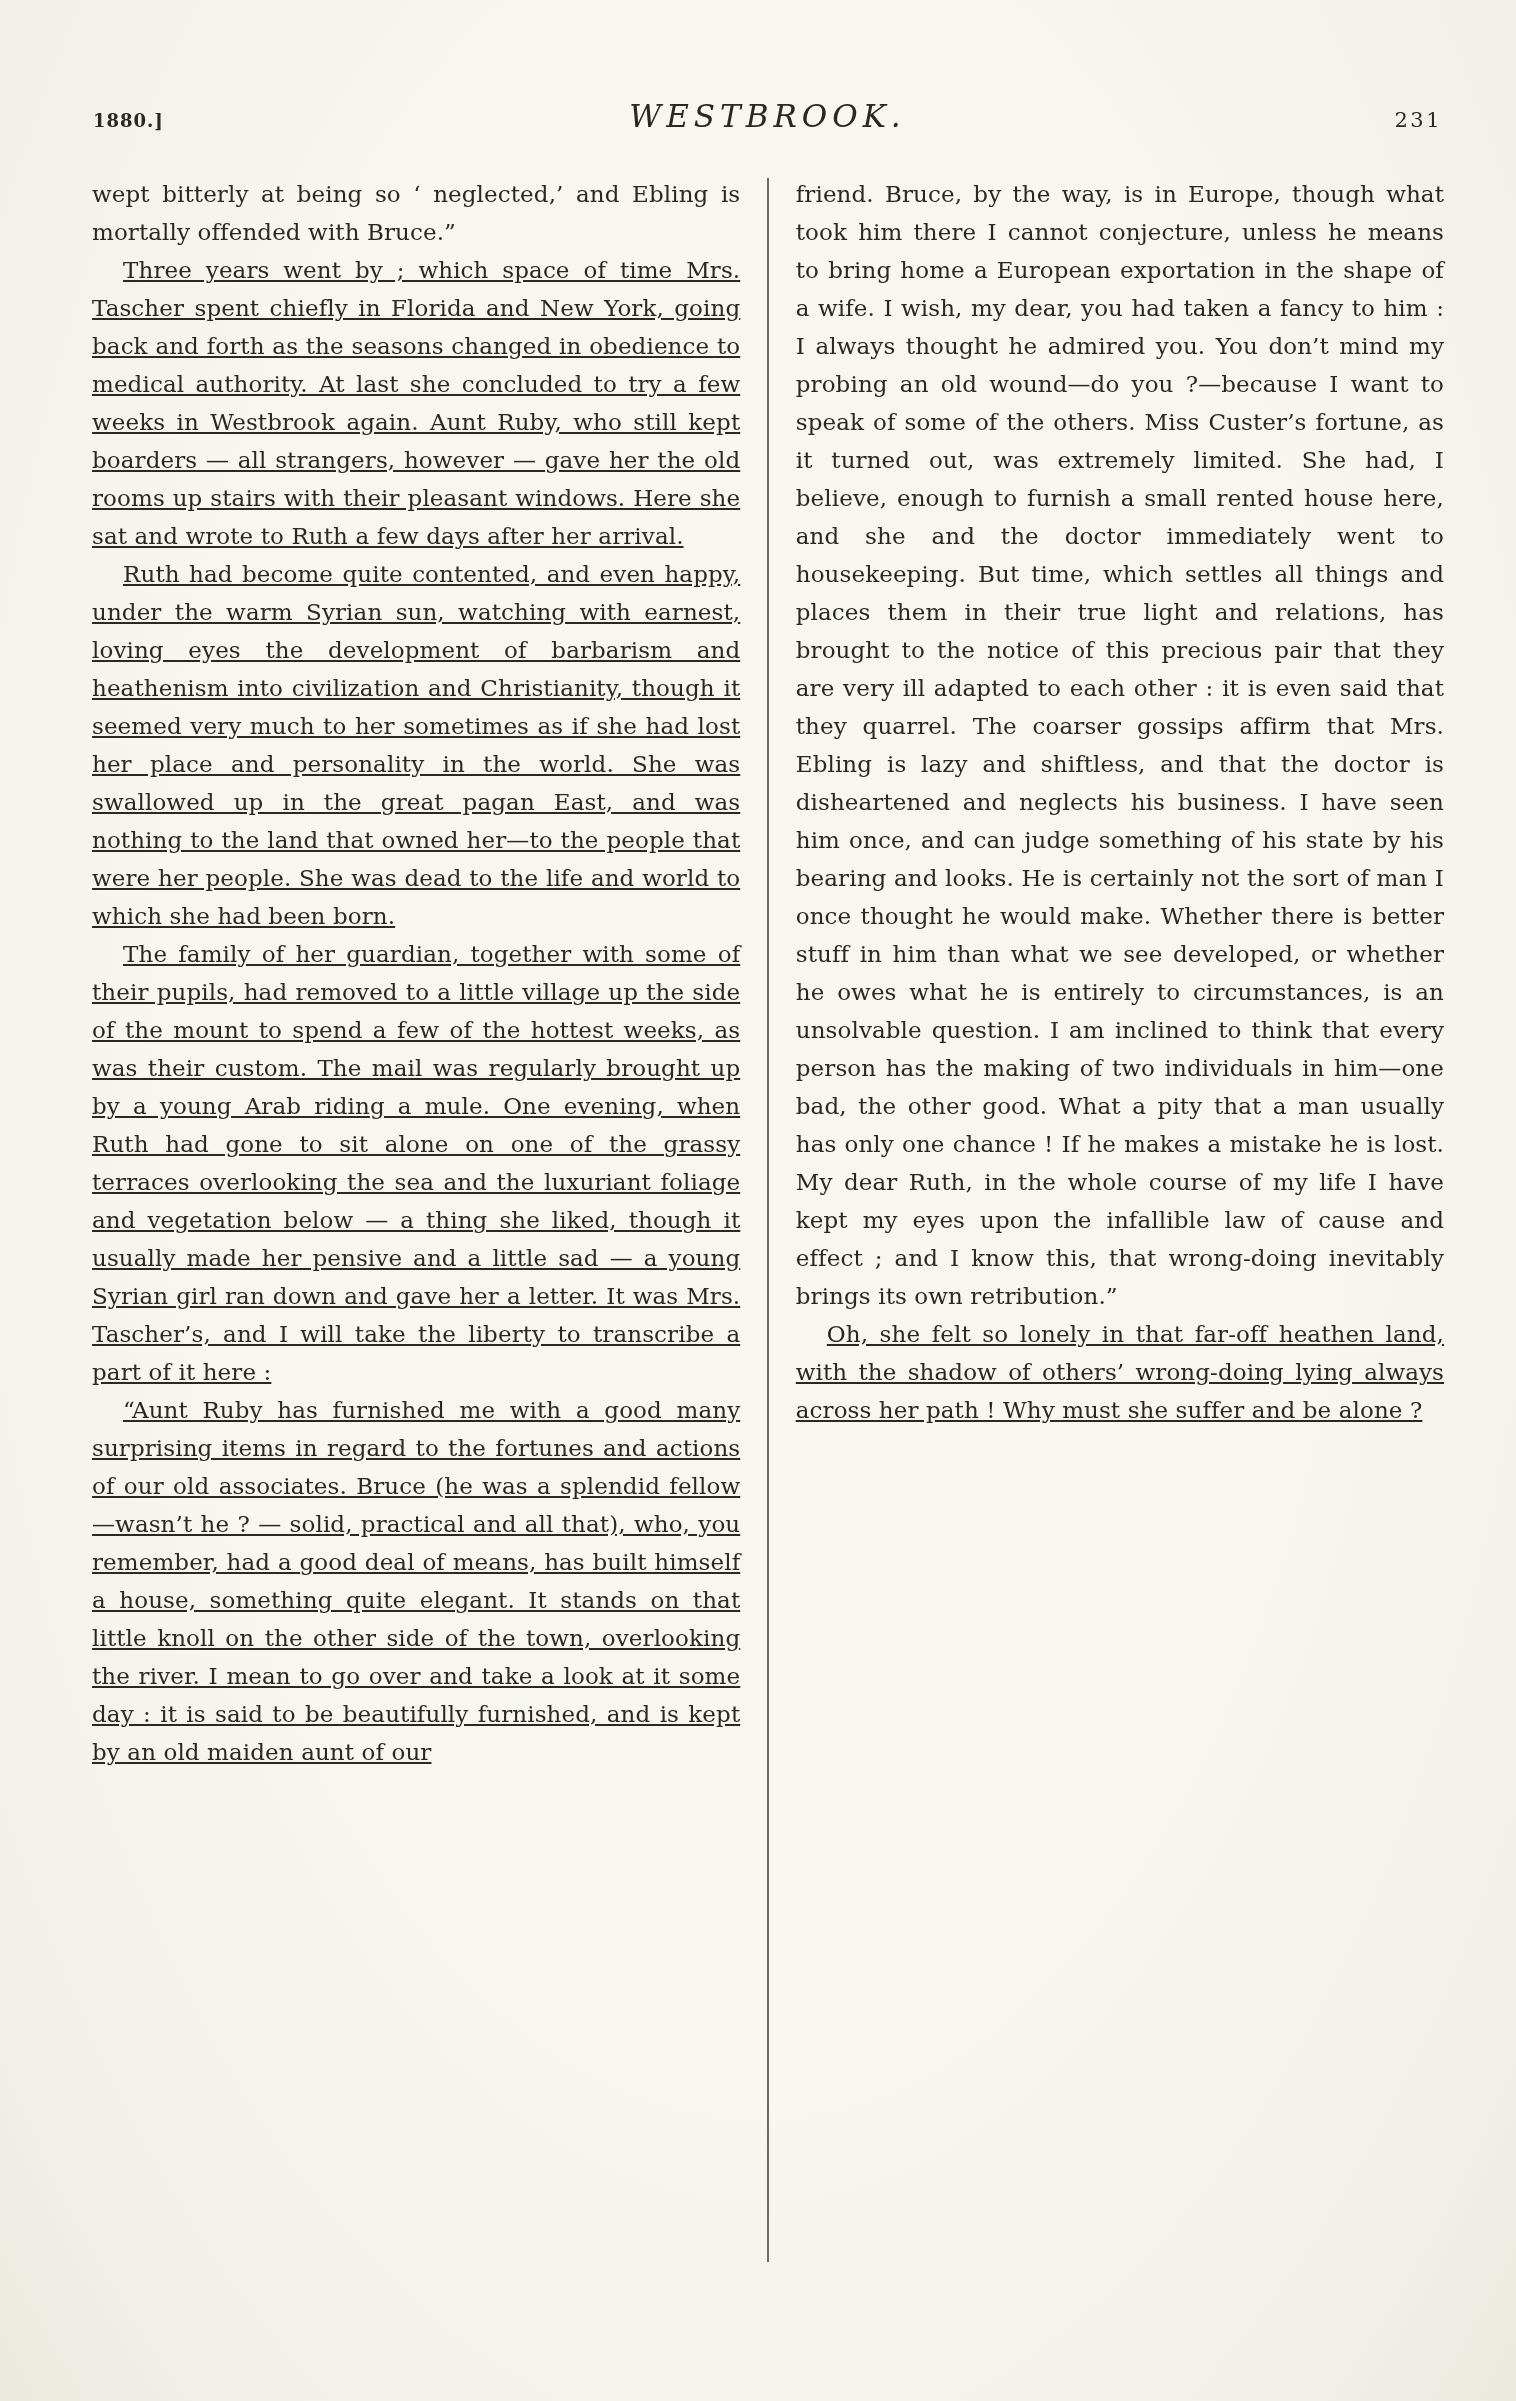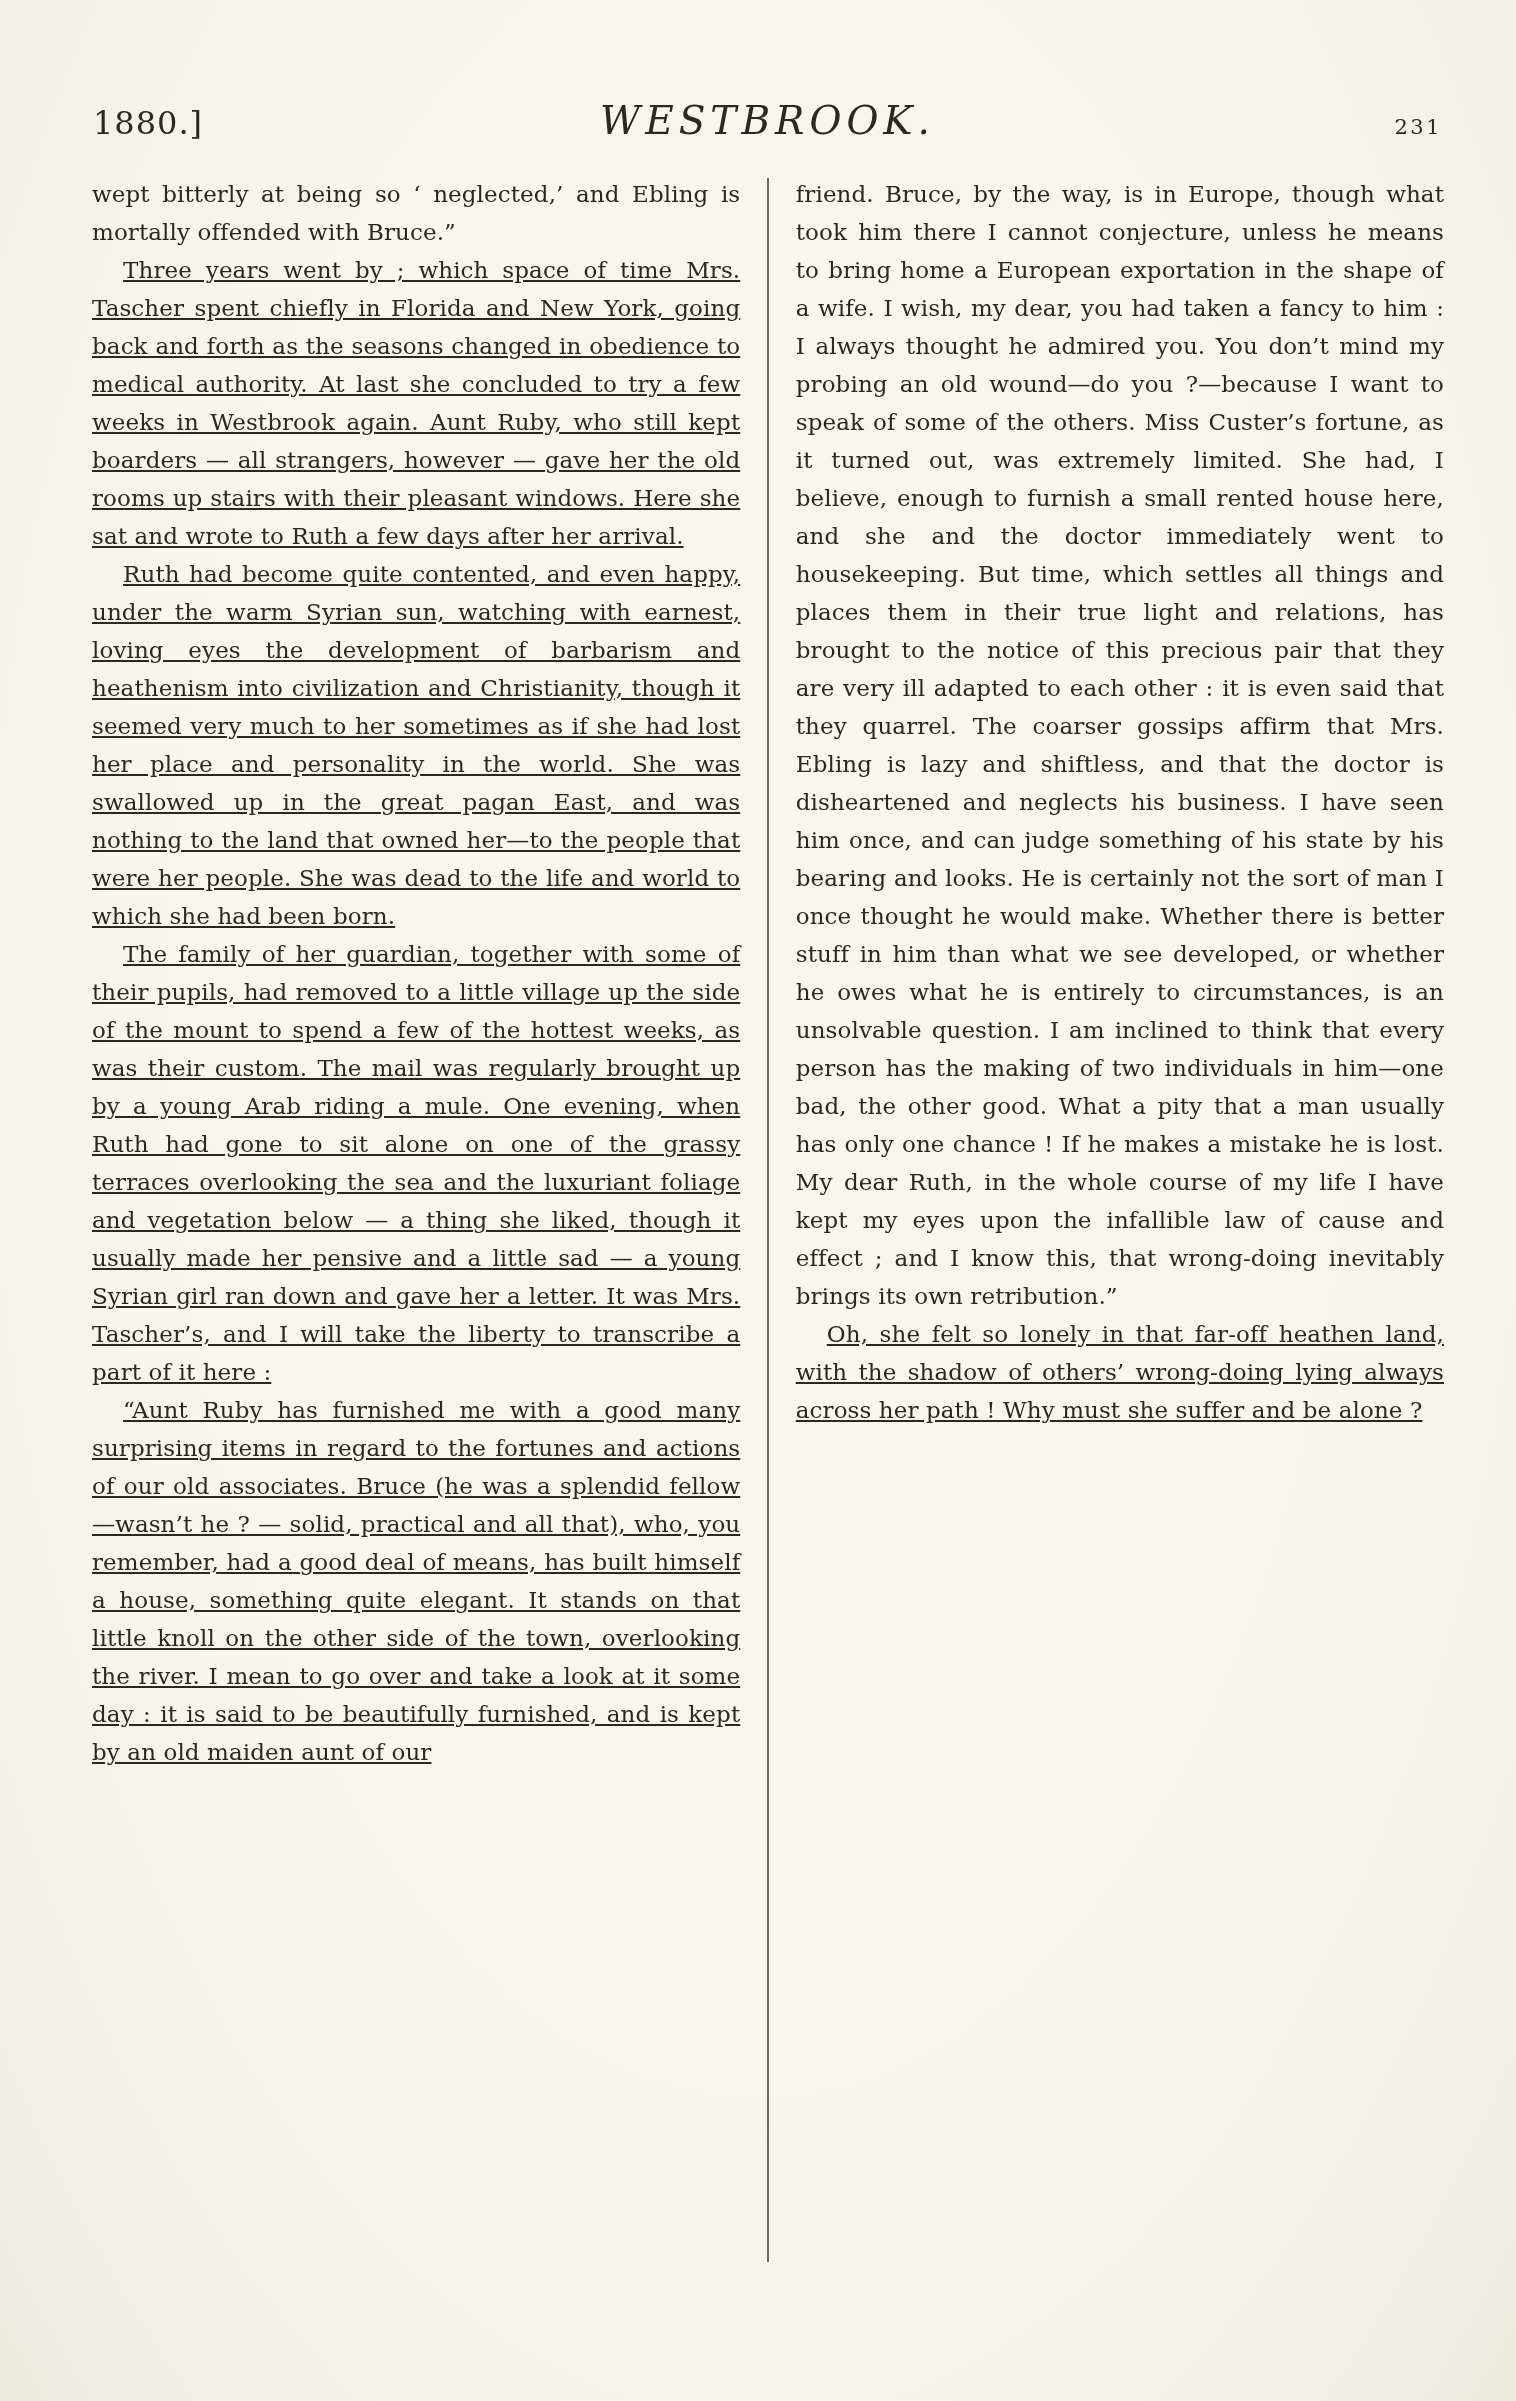--- a/index.html
+++ b/index.html
@@ -19,29 +19,30 @@
   }
   .page-header {
     position: absolute;
     top: 98px;
     left: 93px;
     right: 75px;
     display: flex;
     align-items: baseline;
   }
   .header-left {
-    font-size: 32px;
+    font-size: 18px;
     letter-spacing: 1px;
     min-width: 149px;
+    font-weight: bold;
   }
   .header-center {
     flex: 1;
     text-align: center;
     font-style: italic;
-    font-size: 39px;
+    font-size: 31px;
     letter-spacing: 5px;
   }
   .header-right {
     font-size: 21px;
     letter-spacing: 2.5px;
     min-width: 149px;
     text-align: right;
   }
   .columns {
     position: absolute;

